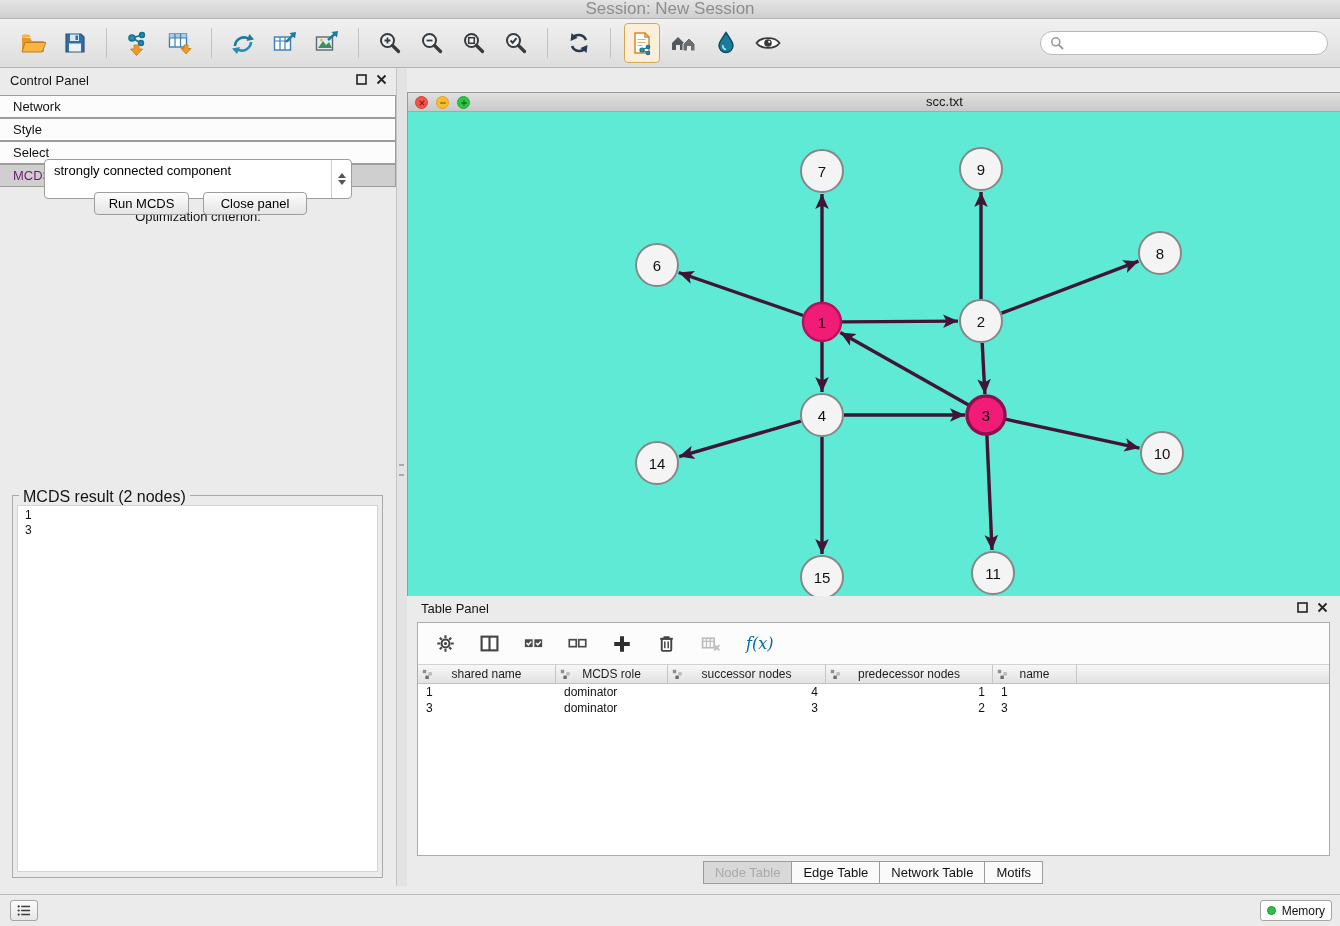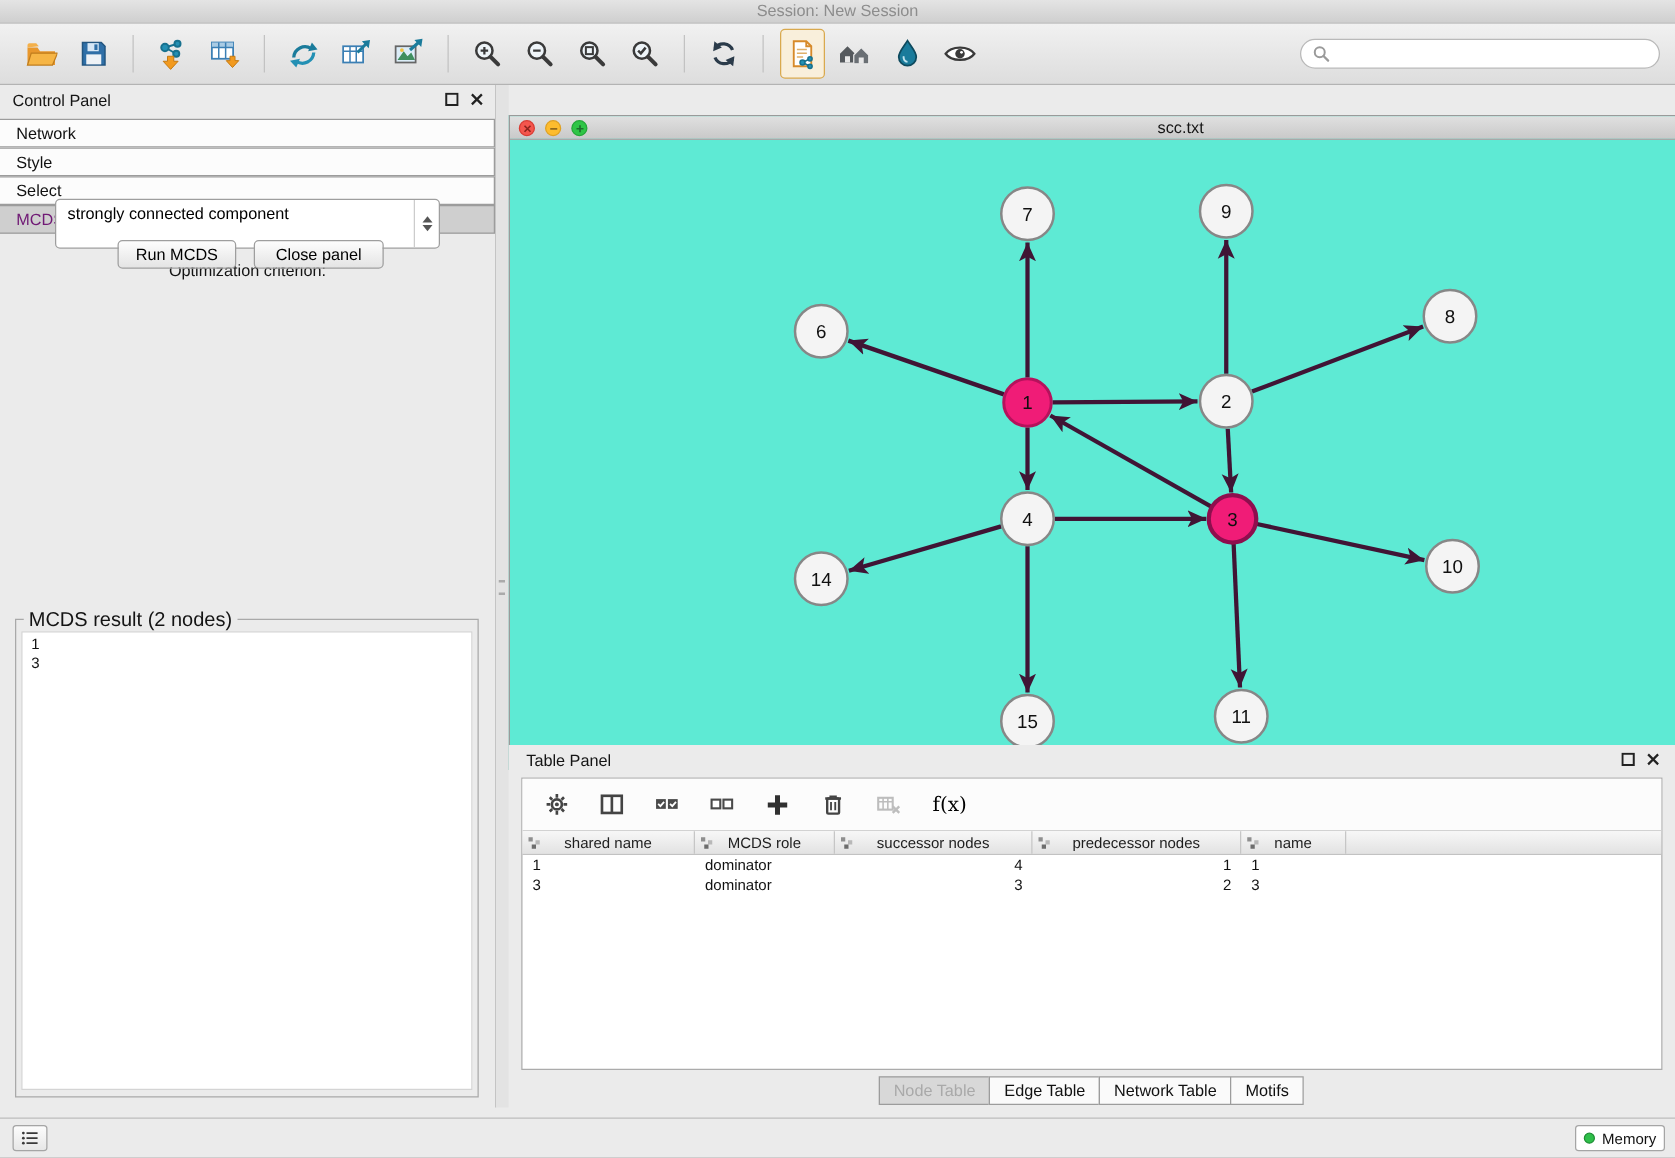--- a/index.html
+++ b/index.html
@@ -2,21 +2,21 @@
 <html><head>
 <meta charset="utf-8">
 <style>
   * { box-sizing: border-box; }
   body { margin: 0; background: #555; font-family: "Liberation Sans", sans-serif; }
   .app { position: relative; width: 1340px; height: 926px; background: #ebebeb; overflow: hidden; }
 
   
   .titlebar { position: absolute; top:0; left:0; right:0; height:19px;
     background: linear-gradient(#e4e4e4,#cfcfcf); border-bottom:1px solid #b2b2b2;
-    text-align:center; font-size:13px; line-height:18px; color:#8d8d8d; }
+    text-align:center; font-size:17px; line-height:18px; color:#8d8d8d; }
 
   
   .toolbar { position:absolute; top:19px; left:0; right:0; height:49px;
     background: linear-gradient(#f1f1f1,#dddddd); border-bottom:1px solid #b3b3b3;
     display:flex; align-items:center; padding:0 12px; }
   .tbtn { width:36px; height:40px; display:flex; align-items:center; justify-content:center;
     background:transparent; border:none; padding:0; margin:0 3px; cursor:default; }
   .tbtn.active-frame { border:1px solid #d9a94e; border-radius:4px; background:#f9efdb; }
   .tsep { width:1px; height:30px; background:#c2c2c2; margin:0 10px; }
   .search-wrap { margin-left:auto; display:flex; align-items:center; width:288px; height:24px;
@@ -73,21 +73,21 @@
   .net-canvas { position:absolute; top:19px; left:0; right:0; bottom:0; }
   #graph-svg { width:100%; height:100%; display:block; }
 
   
   .table-panel { position:absolute; left:407px; top:596px; width:933px; height:290px; background:#ebebeb; }
   .table-inner { position:absolute; left:10px; right:10px; top:26px; height:234px;
     border:1px solid #ababab; background:#fff; }
   .tp-toolbar { position:absolute; top:0; left:0; right:0; height:42px; border-bottom:1px solid #d2d2d2;
     display:flex; align-items:center; padding-left:16px; gap:21px; background:#fcfcfc; }
   .titn { background:none; border:none; padding:2px; display:flex; align-items:center; }
-  .fx { font-family:"DejaVu Serif", serif; font-size:16px; color:#000000; }
+  .fx { font-family:"DejaVu Serif", serif; font-style:italic; font-size:16px; color:#0369a1; }
   .tbl-head { position:absolute; top:42px; left:0; right:0; height:19px; display:flex;
     background:linear-gradient(#f7f7f7,#e2e2e2); border-bottom:1px solid #c2c2c2; }
   .th { position:relative; border-right:1px solid #c6c6c6; font-size:12px; display:flex;
     align-items:center; justify-content:center; color:#1d1d1d; }
   .th svg { position:absolute; left:4px; }
   .tbl-body { position:absolute; top:61px; left:0; right:0; bottom:0; overflow:hidden; }
   .tr { display:flex; height:16px; font-size:12px; color:#111; }
   .td { padding:0 8px; line-height:16px; white-space:nowrap; overflow:hidden; }
   .table-tabs { position:absolute; left:0; right:0; bottom:2px; display:flex; justify-content:center; }
   .ttab { font-size:13px; padding:3px 11px; border:1px solid #9c9c9c; background:#fafafa;

